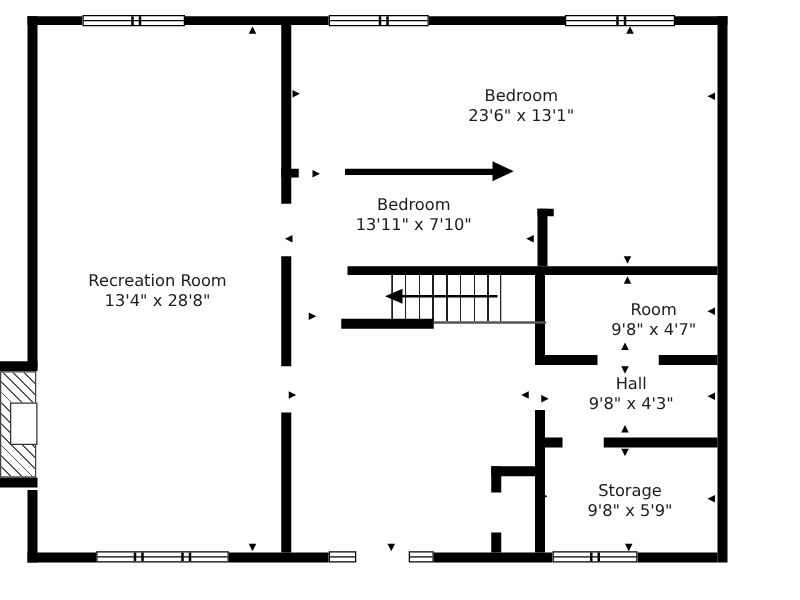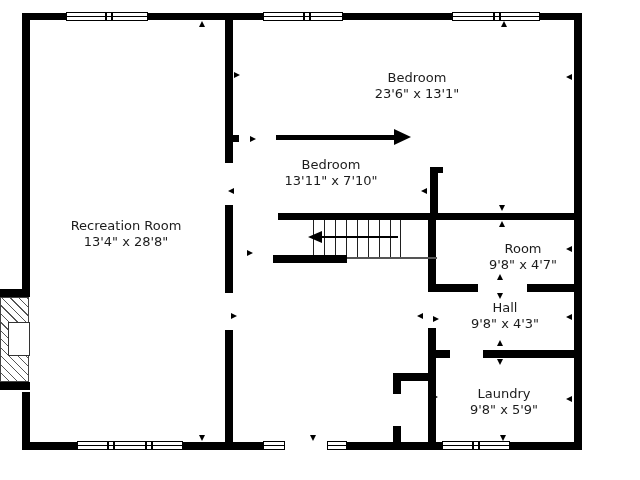--- a/index.html
+++ b/index.html
@@ -163,17 +163,17 @@
   </div>
   <div class="room-label" style="left:523px;top:257px">
     <div>Room</div>
     <div>9'8" x 4'7"</div>
   </div>
   <div class="room-label" style="left:505px;top:316px">
     <div>Hall</div>
     <div>9'8" x 4'3"</div>
   </div>
   <div class="room-label" style="left:504px;top:402px">
-    <div>Laundry</div>
+    <div>Storage</div>
     <div>9'8" x 5'9"</div>
   </div>
 
 </div>
 
 </body></html>

